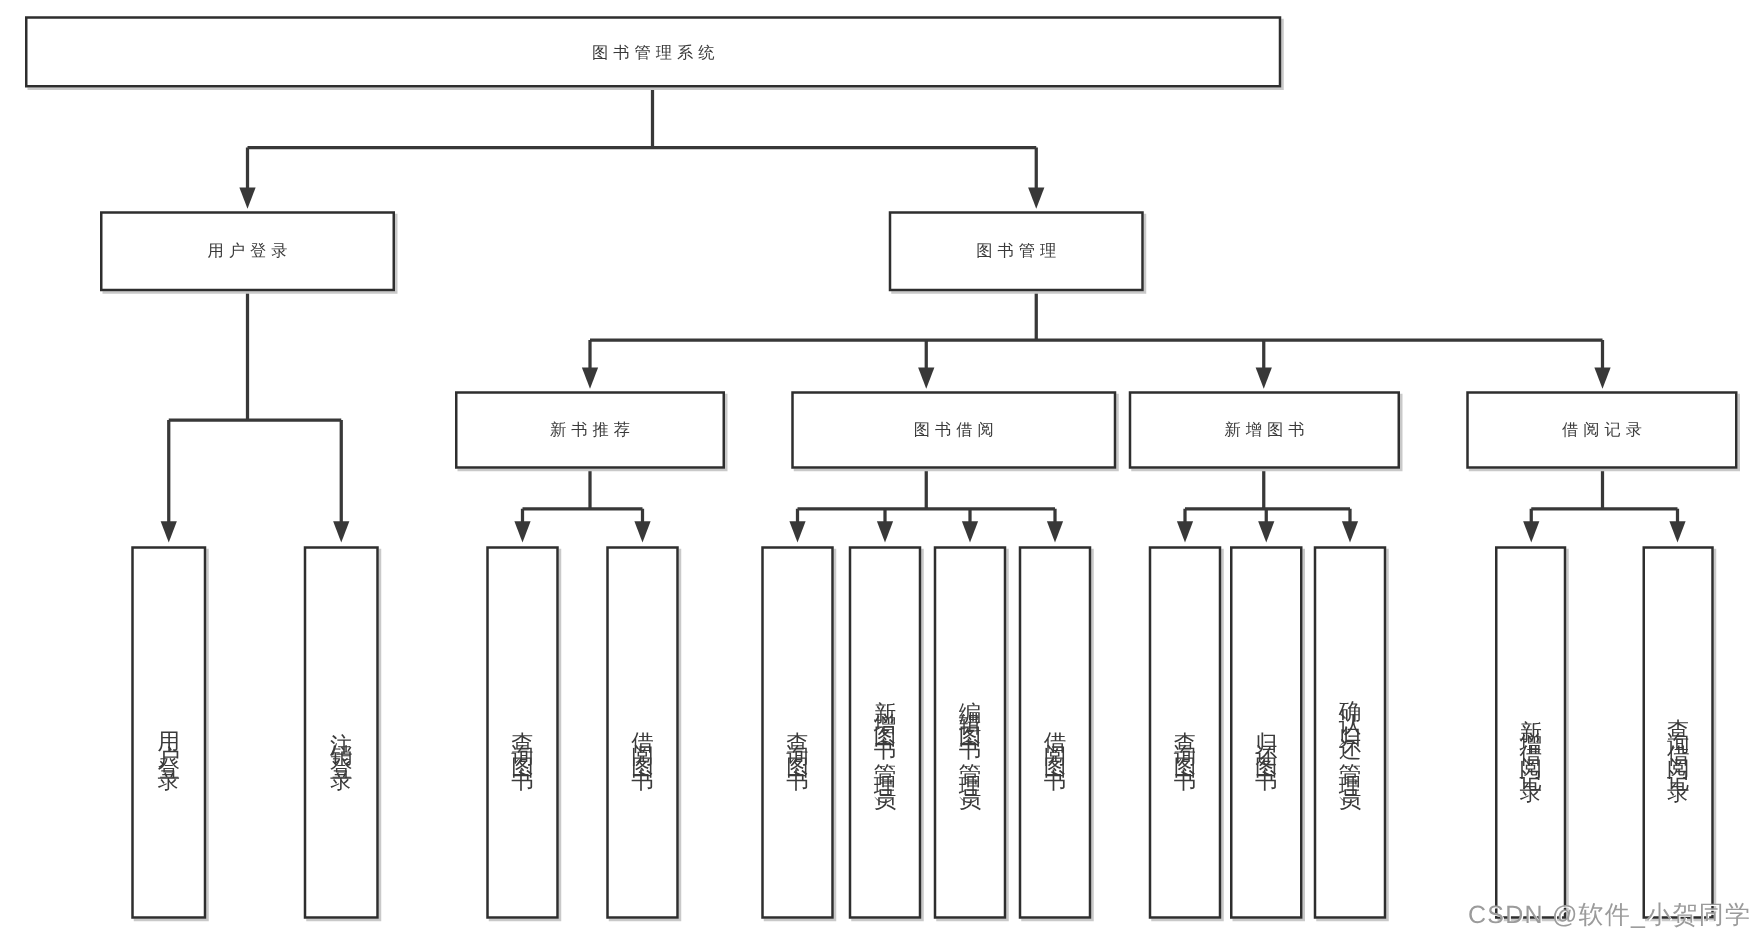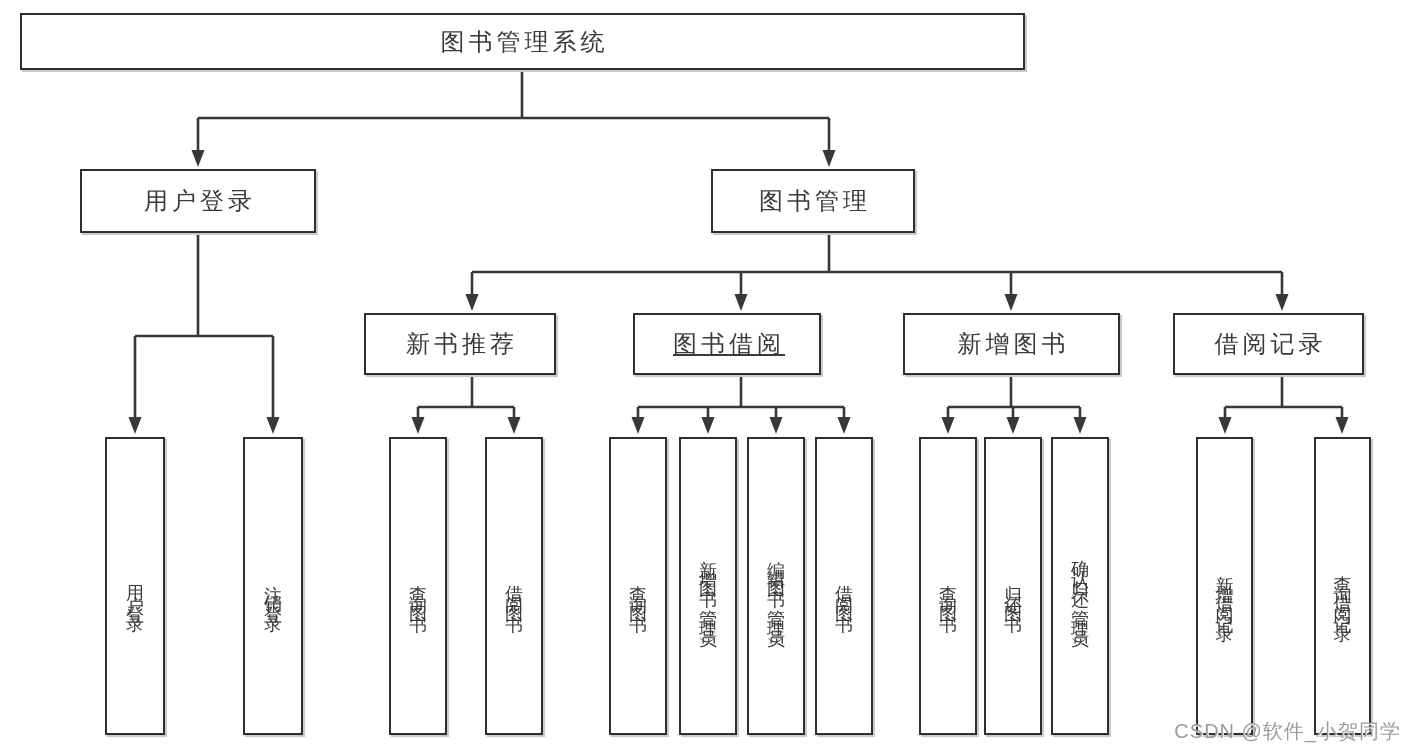--- a/index.html
+++ b/index.html
@@ -23,21 +23,21 @@
     background: #ffffff;
     border: 2px solid #2e2e2e;
     box-shadow: 2px 2px 0 0 #c9c9c9;
     display: flex;
     align-items: center;
     justify-content: center;
     color: #3a3a3a;
     z-index: 2;
   }
   .node.h .label {
-    font-size: 24px;
+    font-size: 13px;
     letter-spacing: 4px;
     white-space: nowrap;
     text-indent: 4px;
     text-align: center;
   }
   .node.v .label {
     writing-mode: vertical-rl;
     text-orientation: mixed;
     font-size: 18px;
     letter-spacing: 10px;
@@ -92,30 +92,30 @@
   <div class="watermark">CSDN @软件_小贺同学</div>
 <div class="node h" style="left: 20px; top: 13px; width: 1005px; height: 57px;">
       <span class="label">图书管理系统</span>
     </div>
     <div class="node h" style="left: 80px; top: 169px; width: 236px; height: 64px;">
       <span class="label">用户登录</span>
     </div>
     <div class="node h" style="left: 711px; top: 169px; width: 204px; height: 64px;">
       <span class="label">图书管理</span>
     </div>
-    <div class="node h" style="left: 364px; top: 313px; width: 192px; height: 62px;">
+    <div class="node h" style="left: 364px; top: 313px; width: 216px; height: 62px;">
       <span class="label">新书推荐</span>
     </div>
-    <div class="node h" style="left: 633px; top: 313px; width: 188px; height: 62px; text-decoration: underline;">
+    <div class="node h" style="left: 633px; top: 313px; width: 260px; height: 62px;">
       <span class="label">图书借阅</span>
     </div>
     <div class="node h" style="left: 903px; top: 313px; width: 217px; height: 62px;">
       <span class="label">新增图书</span>
     </div>
-    <div class="node h" style="left: 1173px; top: 313px; width: 191px; height: 62px;">
+    <div class="node h" style="left: 1173px; top: 313px; width: 217px; height: 62px;">
       <span class="label">借阅记录</span>
     </div>
     <div class="node v" style="left: 105px; top: 437px; width: 60px; height: 298px;">
       <span class="label">用户登录</span>
     </div>
     <div class="node v" style="left: 243px; top: 437px; width: 60px; height: 298px;">
       <span class="label">注销登录</span>
     </div>
     <div class="node v" style="left: 389px; top: 437px; width: 58px; height: 298px;">
       <span class="label">查询图书</span>

